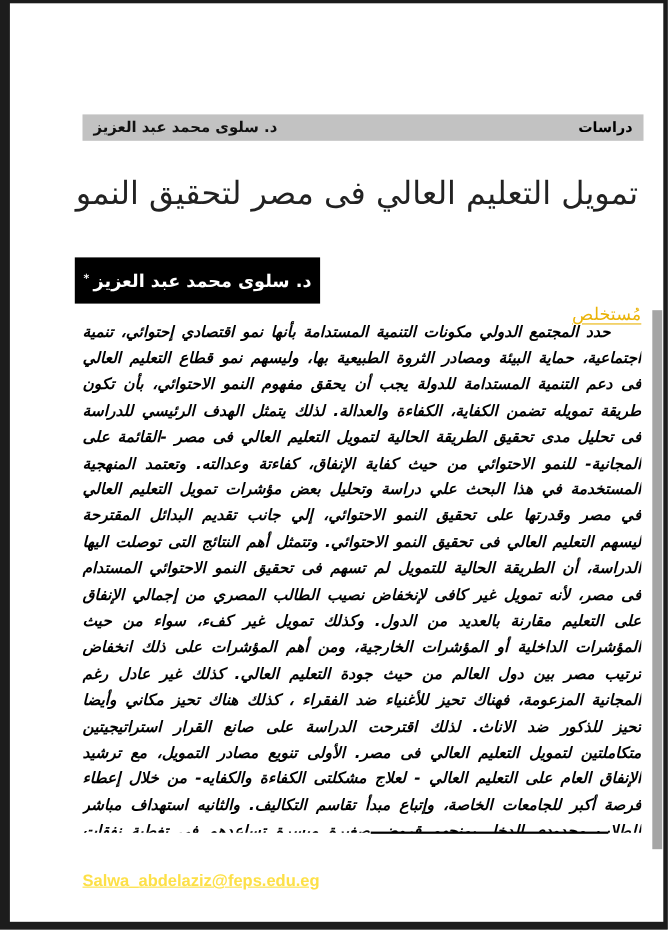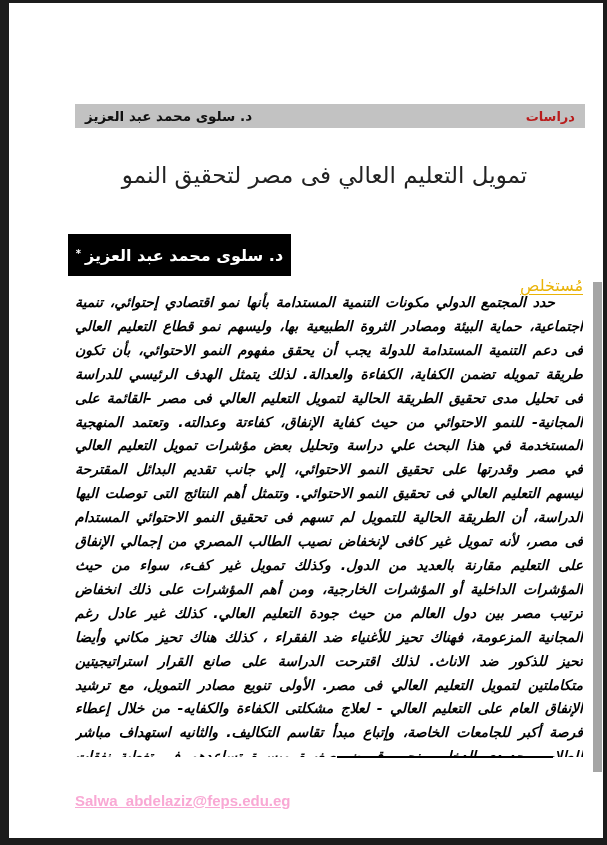--- a/index.html
+++ b/index.html
@@ -9,26 +9,26 @@
   }
   .page{
     position:absolute;left:9px;top:3px;width:594px;height:835px;background:#ffffff;
   }
   
   .header-bar{
     position:absolute;left:75px;top:104px;width:510px;height:24px;
     background:#c2c2c2;display:flex;flex-direction:row;justify-content:space-between;
     align-items:center;direction:rtl;padding:0 10px;box-sizing:border-box;
   }
-  .header-bar .h-right{font-size:13px;font-weight:bold;color:#b91c1c;}
+  .header-bar .h-right{font-size:13px;font-weight:bold;color:#000000;}
   .header-bar .h-left{font-size:13.5px;font-weight:bold;color:#111;}
   
   .title{
     position:absolute;left:66px;top:158px;width:517px;text-align:center;direction:rtl;
-    color:#222;font-size:23px;line-height:34px;font-weight:400;
+    color:#222;font-size:29px;line-height:34px;font-weight:400;
   }
   
   .author-box{
     position:absolute;left:68px;top:234px;width:223px;height:42px;background:#000;
     color:#fff;display:flex;align-items:center;justify-content:center;direction:rtl;
     font-weight:bold;font-size:16px;
   }
   .author-box sup{font-size:10px;margin-right:4px;position:relative;top:-2px;}
   
   .abstract-heading{
@@ -44,21 +44,21 @@
   }
   
   .footnote-sep{position:absolute;left:337px;top:756px;width:216px;height:2px;background:#000;}
   .footnote{
     position:absolute;right:24px;top:766px;width:500px;direction:rtl;text-align:right;
     font-size:13px;font-weight:bold;color:#000;line-height:20px;
   }
   .footnote .bullet{margin-left:6px;font-size:11px;}
   .email{
     position:absolute;left:75px;top:792px;font-family:"Liberation Sans",sans-serif;
-    font-size:15px;font-weight:bold;color:#f9a8d4;text-decoration:underline;cursor:pointer;
+    font-size:15px;font-weight:bold;color:#fde047;text-decoration:underline;cursor:pointer;
   }
   
   .shadow-strip{position:absolute;left:593px;top:282px;width:9px;height:490px;background:#a5a5a5;}
 </style>
 </head>
 <body>
 
 <div class="canvas">
 
   <div class="page"></div>

